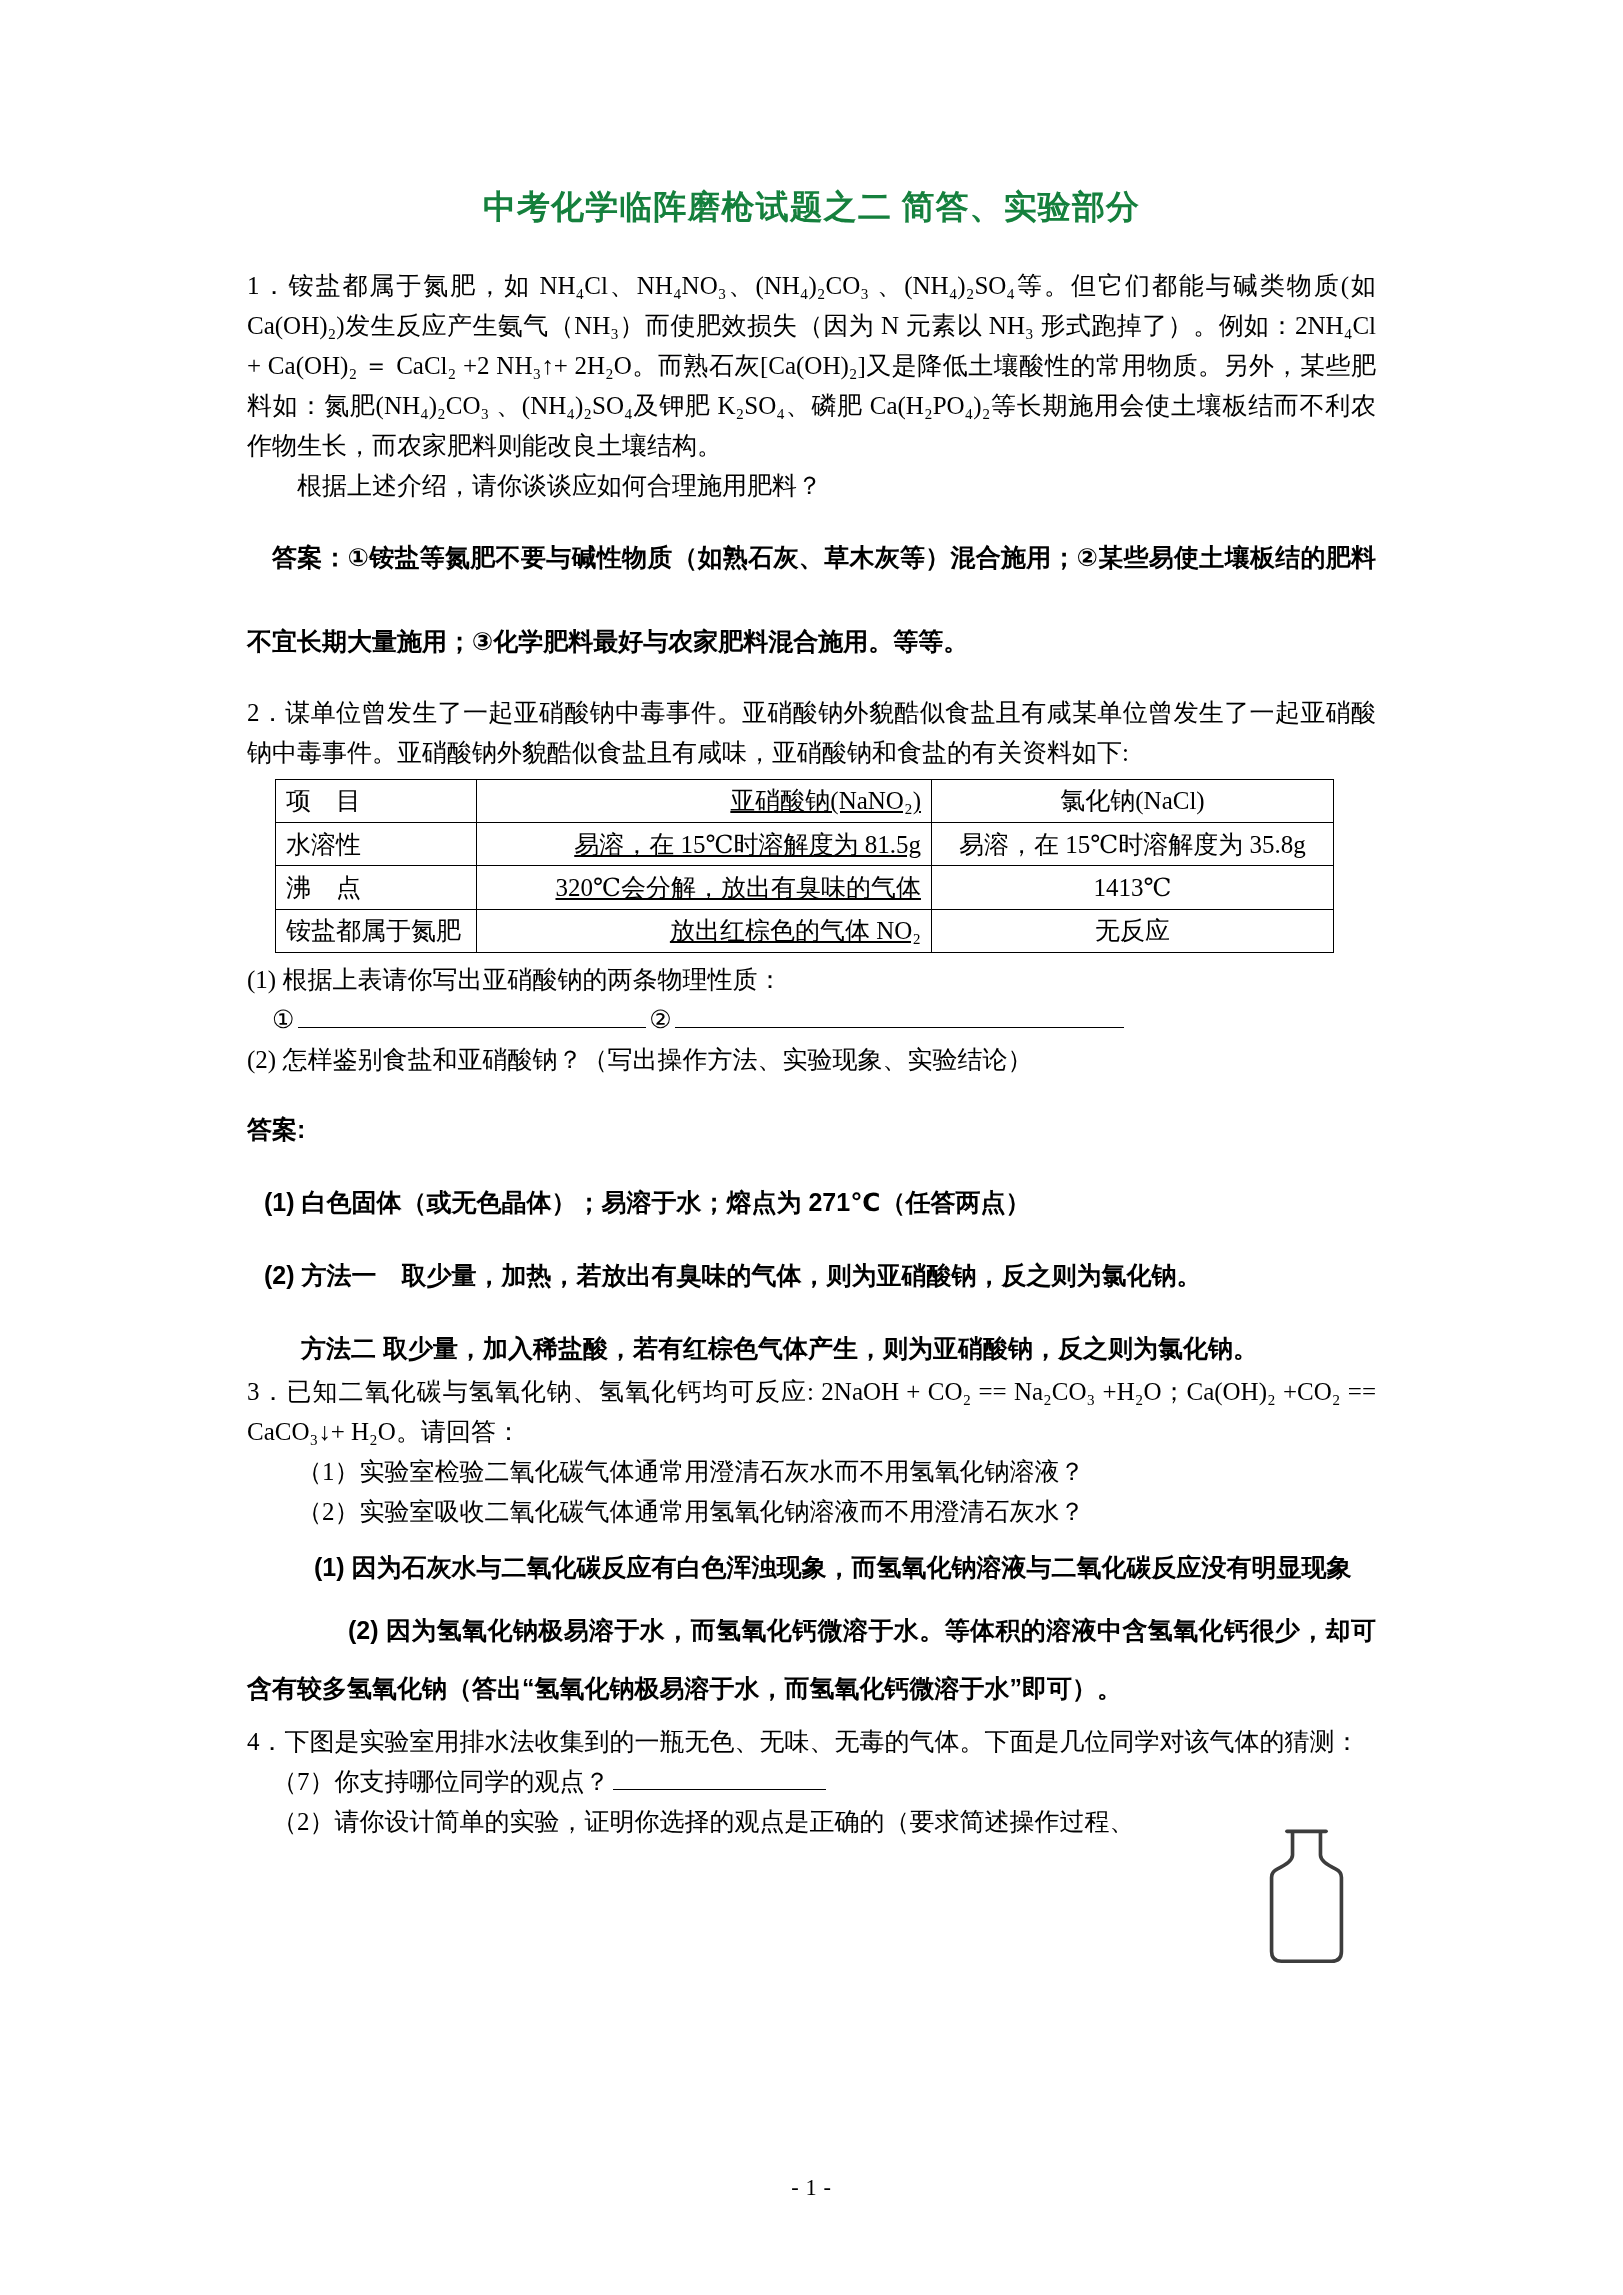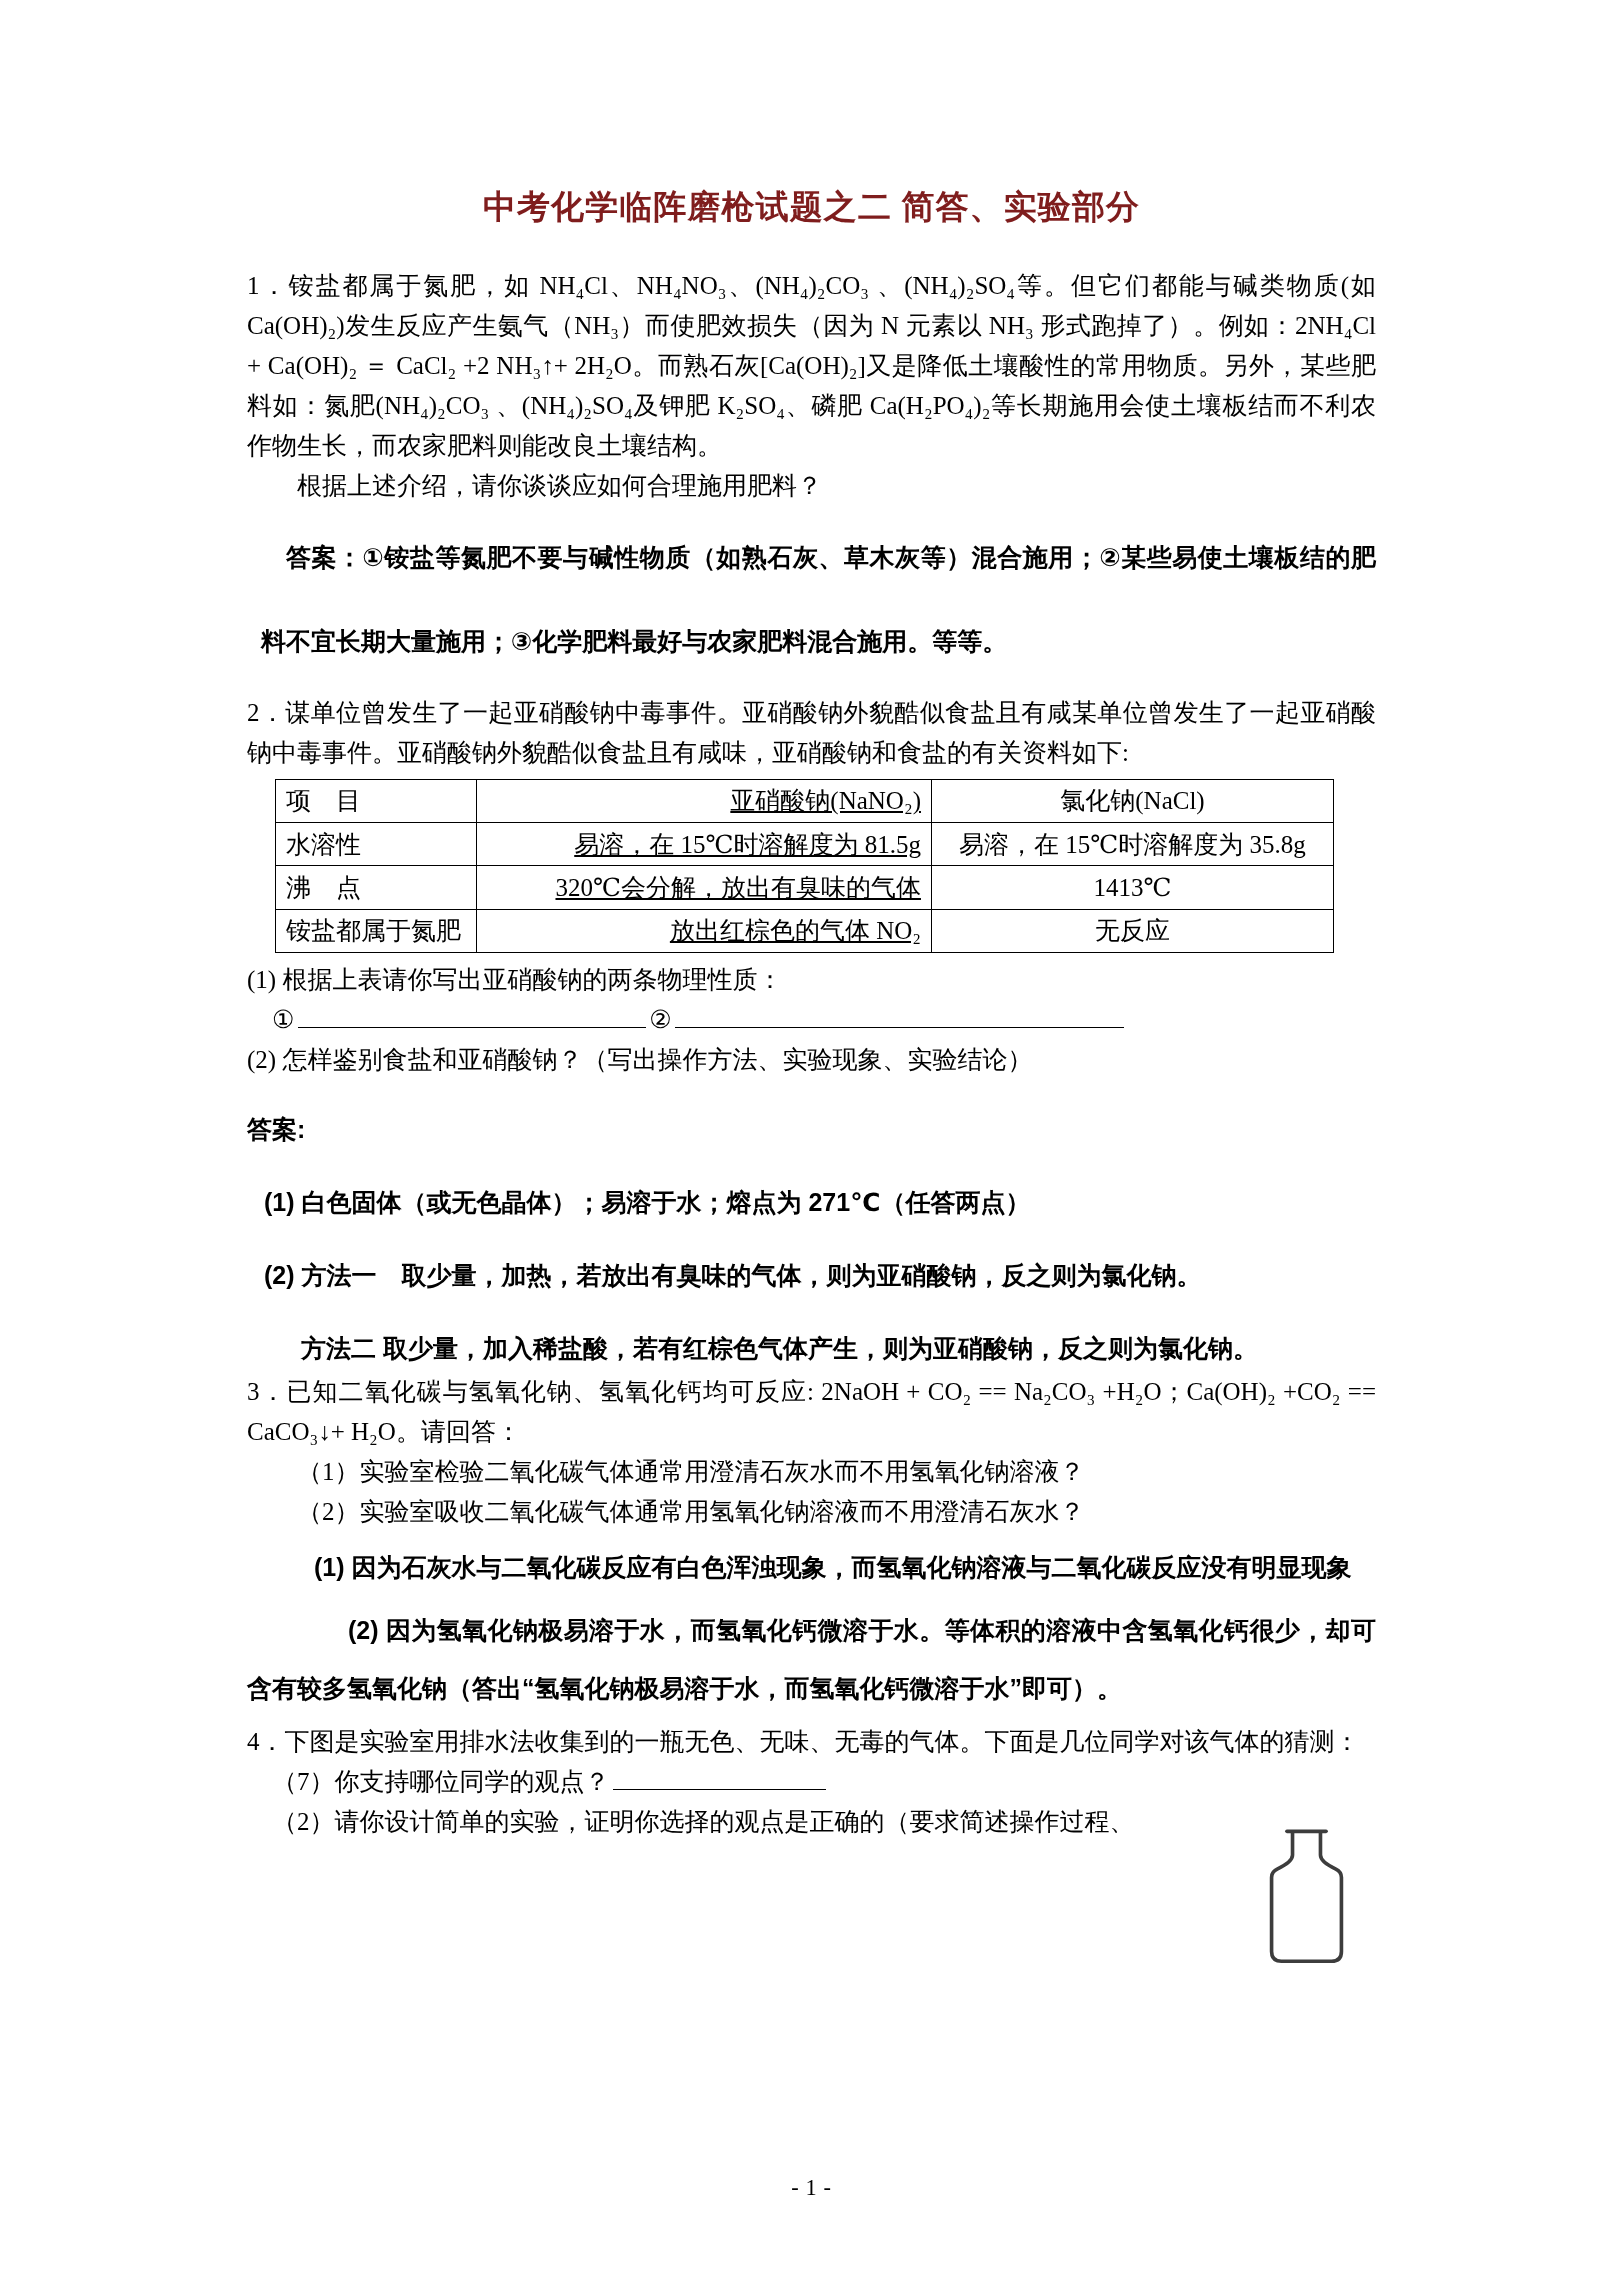--- a/index.html
+++ b/index.html
@@ -6,33 +6,33 @@
   html,body { background:#ffffff; }
   body {
     width:1623px; height:2295px; position:relative;
     font-family:"Liberation Serif","DejaVu Serif",serif;
     color:#000; font-size:25px;
     overflow:hidden;
   }
   .page { position:relative; width:100%; height:100%; padding:185px 247px 0 247px; }
 
   .title {
-    text-align:center; color:#7f1d1d; font-weight:bold;
+    text-align:center; color:#15803d; font-weight:bold;
     font-size:33px; letter-spacing:1.1px; margin-bottom:36px;
   }
 
   p.body { line-height:40px; text-align:justify; }
   .indent2 { text-indent:50px; }
   .indent1 { text-indent:25px; }
 
   .ans {
     font-family:"Liberation Sans","DejaVu Sans",sans-serif;
     font-weight:bold; line-height:40px; text-align:justify;
   }
-  .q1-ans { line-height:84px; text-indent:25px; margin:9px 0 10px 14px; }
+  .q1-ans { line-height:84px; text-indent:25px; margin:9px 0 10px 0; }
 
   table.datatable {
     border-collapse:collapse; margin:5.6px 0 6.7px 28px; width:1059px;
     font-size:25px;
   }
   table.datatable th, table.datatable td {
     border:1.1px solid #000; padding:6.7px 10px; line-height:29px;
     font-weight:normal; vertical-align:middle;margin-top:11px;
   }
   .col-label { width:19%; text-align:left; padding-left:15.7px; }

